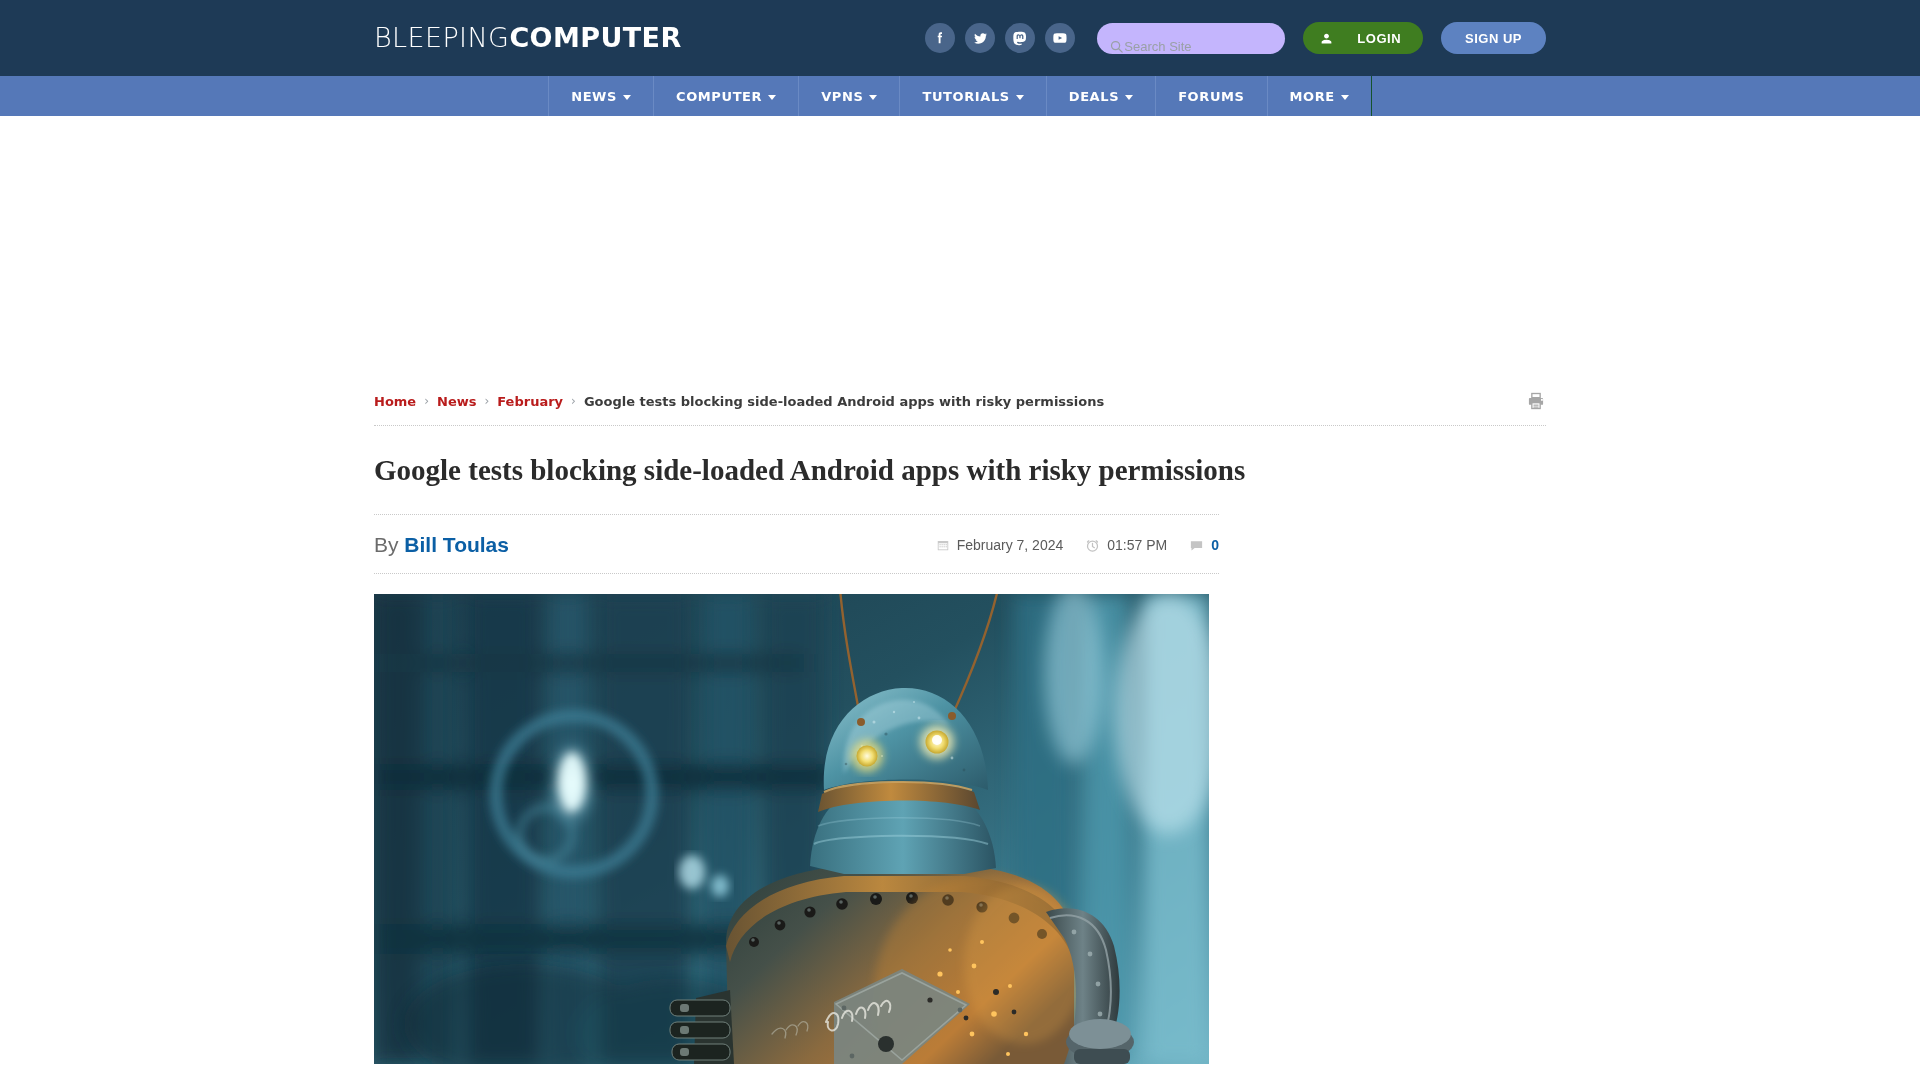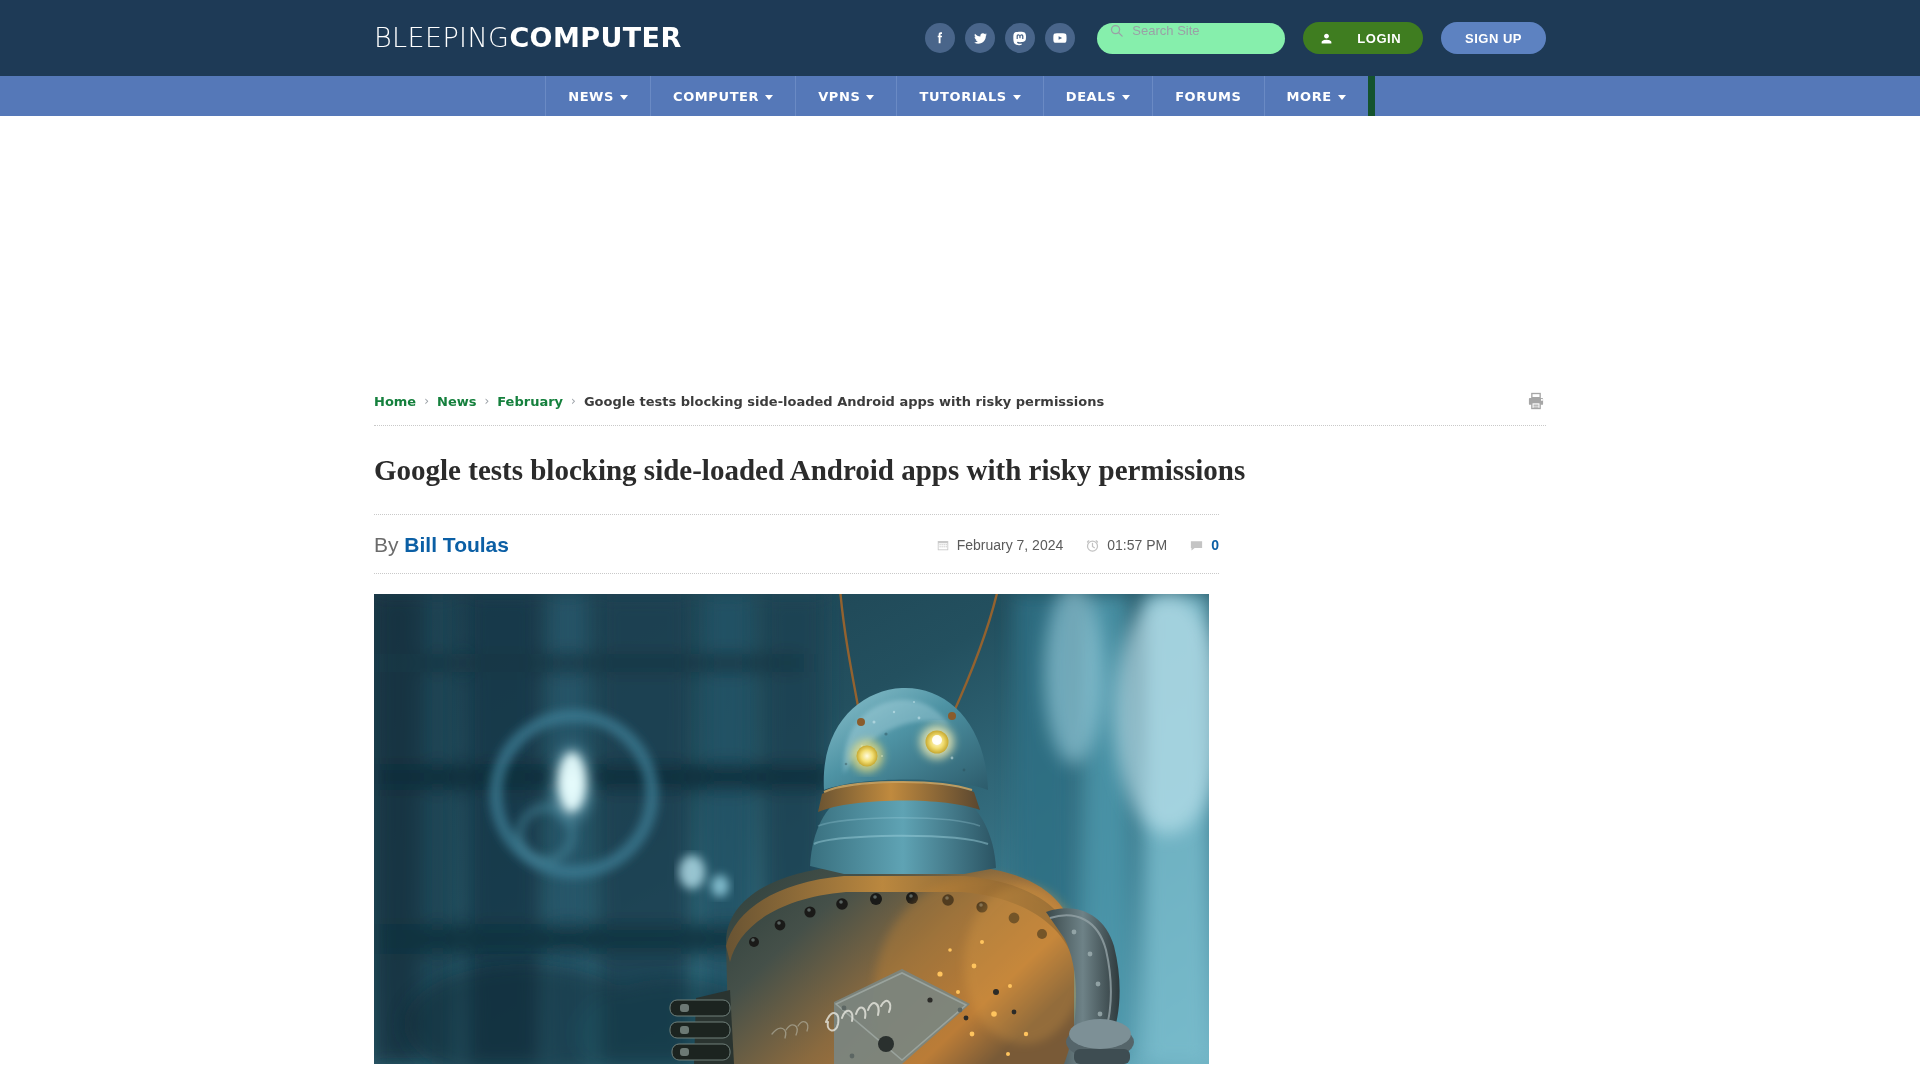--- a/index.html
+++ b/index.html
@@ -51,25 +51,24 @@
     width: 30px; height: 30px;
     border-radius: 50%;
     background: #49658a;
     display: flex; align-items: center; justify-content: center;
     cursor: pointer;
   }
   .social-icon svg { fill: #ffffff; }
 
   .search-box {
     width: 188px; height: 31px;
-    background: #86efac;
+    background: #c4b5fd;
     border-radius: 16px;
-    display: flex; align-items: flex-start;
+    display: flex; align-items: flex-end;
     padding: 0 10px 0 12px;
-    gap: 8px;
   }
   .search-box svg { fill: none; stroke: #9aa0a6; stroke-width: 2; flex-shrink: 0; }
   .search-input {
     border: none; outline: none;
     font-size: 13px;
     font-family: "Liberation Sans", sans-serif;
     color: #5f6368;
     width: 100%;
     background: transparent;
   }
@@ -113,21 +112,21 @@
     padding: 0 22px;
     color: #ffffff;
     font-size: 13px;
     font-weight: 700;
     letter-spacing: 0.6px;
     border-left: 1px solid #6a8ac4;
     cursor: pointer;
     white-space: nowrap;
     font-family: "DejaVu Sans", sans-serif;
   }
-  .nav-item:last-child { border-right: 7px solid #14532d; }
+  .nav-item:last-child { border-right: 1px solid #14532d; }
   .caret {
     width: 0; height: 0;
     border-left: 4px solid transparent;
     border-right: 4px solid transparent;
     border-top: 5px solid #ffffff;
     margin-top: 2px;
   }
 
   
   .ad-zone {
@@ -150,21 +149,21 @@
     padding: 0 0 14px 0;
   }
   .breadcrumb {
     display: flex;
     align-items: center;
     gap: 8px;
     font-size: 13px;
     font-weight: 700;
     font-family: "DejaVu Sans", sans-serif;
   }
-  .crumb-link { color: #15803d; cursor: pointer; }
+  .crumb-link { color: #b91c1c; cursor: pointer; }
   .crumb-sep { color: #9aa0a6; font-size: 12px; font-weight: 400; }
   .crumb-current { color: #3c3c3c; }
 
   .print-icon { cursor: pointer; display: flex; align-items: center; }
 
   .sep-dotted {
     border-top: 1px dotted #c9c9c9;
     height: 0;
     width: 100%;
   }

